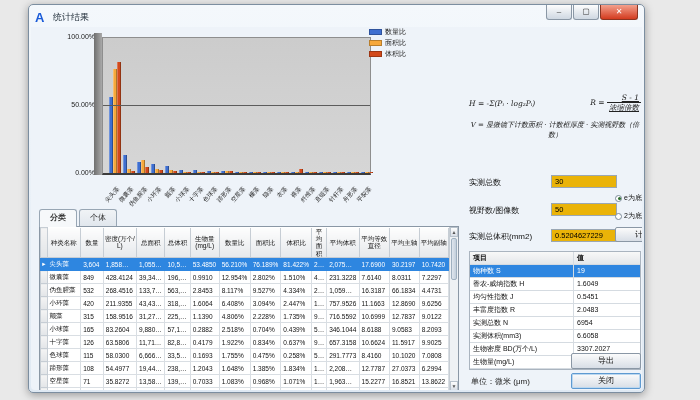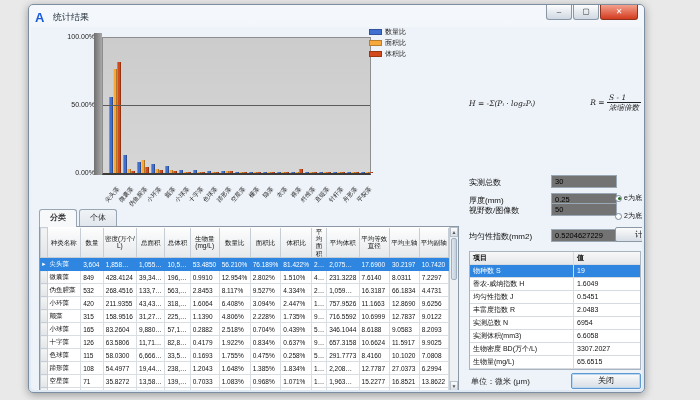--- a/index.html
+++ b/index.html
@@ -35,28 +35,28 @@
   
   .legend { position:absolute; left:338px; top:0; width:70px; }
   .legend-item { display:flex; align-items:center; margin-bottom:1px; }
   .legend-chip { width:13px; height:6px; margin-right:3px; border:1px solid rgba(0,0,0,.25); }
   .legend-label { font-size:7px; color:#222; }
 
   
   .right-panel { position:absolute; left:432px; top:0; width:180px; height:365px; font-size:8px; color:#111; }
   .formulas { position:absolute; left:6px; top:66px; width:172px; font-family:"DejaVu Serif", serif; font-style:italic; font-size:7.5px; color:#222; }
   .f-row { display:flex; justify-content:space-between; align-items:center; margin-bottom:7px; }
-  .frac { display:inline-block; text-align:left; vertical-align:middle; }
+  .frac { display:inline-block; text-align:right; vertical-align:middle;text-decoration:underline; }
   .frac .num { display:block; padding:0 2px; border-bottom:1px solid #222; }
   .frac .den { display:block; padding:0 2px; }
   .f-line { text-align:center; font-size:7px; }
 
   .param-row { position:absolute; left:6px; width:172px; height:14px; }
   .param-label { position:absolute; left:0; top:2px; font-size:8px; }
-  .param-input { position:absolute; left:82px; top:0; width:66px; height:13px; border:1px solid #9aa7b4; background:#737373; font-size:7.5px; padding:0 3px; font-family:"Liberation Sans",sans-serif; }
+  .param-input { position:absolute; left:82px; top:0; width:66px; height:13px; border:1px solid #9aa7b4; background:#eab308; font-size:7.5px; padding:0 3px; font-family:"Liberation Sans",sans-serif; }
   .radio-row { position:absolute; left:152px; width:40px; font-size:7px; display:flex; align-items:center; }
   .radio { width:7px; height:7px; border:1px solid #7a8a99; border-radius:50%; background:#fff; margin-right:2px; position:relative; flex:0 0 7px; }
   .radio.checked:after { content:""; position:absolute; left:1.5px; top:1.5px; width:3px; height:3px; border-radius:50%; background:#3a6b35; background:#2f6f2f; }
   .calc-btn { position:absolute; left:152px; top:200px; width:56px; height:15px; border:1px solid #8a97a5; border-radius:2px; background:linear-gradient(#fbfbfb,#d8dee6); font-size:8px; text-align:center; line-height:13px; }
 
   .results { position:absolute; left:6px; top:224px; width:172px; border:1px solid #aab4bf; background:#fff; }
   .res-row { display:flex; height:13px; line-height:12px; font-size:7px; border-bottom:1px solid #d5dbe1; }
   .res-row .c1 { width:104px; padding:0 3px; border-right:1px solid #d5dbe1; overflow:hidden; white-space:nowrap; }
   .res-row .c2 { flex:1; padding:0 3px; overflow:hidden; white-space:nowrap; }
   .res-header { background:linear-gradient(#f8f8f8,#e4e7ea); font-size:7px; font-weight:bold; }
@@ -245,36 +245,33 @@
       </div>
 
     <div class="right-panel">
       <div class="formulas">
         <div class="f-row">
           <span>H = -Σ(Pᵢ · log₂Pᵢ)</span>
           <span><span>R =</span>
             <span class="frac"><span class="num">S - 1</span><span class="den">浓缩倍数</span></span>
           </span>
         </div>
+        <div class="f-line">V = 显微镜下计数面积 · 计数框厚度 · 实测视野数（倍数）</div>
       </div>
 
       <div class="param-row" style="top:148px">
         <span class="param-label">实测总数</span>
         <input class="param-input" value="30" style="">
       </div>
-      <div class="param-row" style="top:166px">
-        <span class="param-label">厚度(mm)</span>
-        <input class="param-input" value="0.25" style="">
-      </div>
       <div class="param-row" style="top:176px">
         <span class="param-label">视野数/图像数</span>
         <input class="param-input" value="50" style="">
       </div>
       <div class="param-row" style="top:202px">
-        <span class="param-label">均匀性指数(mm2)</span>
+        <span class="param-label">实测总体积(mm2)</span>
         <input class="param-input" value="0.5204627229" style="">
       </div>
 
       <div class="radio-row" style="top:166px">
         <span class="radio checked"></span>
         <span>e为底</span>
       </div>
       <div class="radio-row" style="top:184px">
         <span class="radio"></span>
         <span>2为底</span>
@@ -314,20 +311,21 @@
             <span class="c1">生物密度 BD(万个/L)</span>
             <span class="c2">3307.2027</span>
           </div>
           <div class="res-row">
             <span class="c1">生物量(mg/L)</span>
             <span class="c2">65.6515</span>
           </div>
         </div>
 
       <span class="unit-text">单位：微米 (μm)</span>
+      <div class="export-btn">导出</div>
       <div class="close-btn2">关闭</div>
     </div>
 
     <div class="table-area">
       <div class="tabs">
         <div class="tab active">分类</div>
         <div class="tab">个体</div>
       </div>
       <div class="grid-wrap">
         <div class="grid-scroll">

